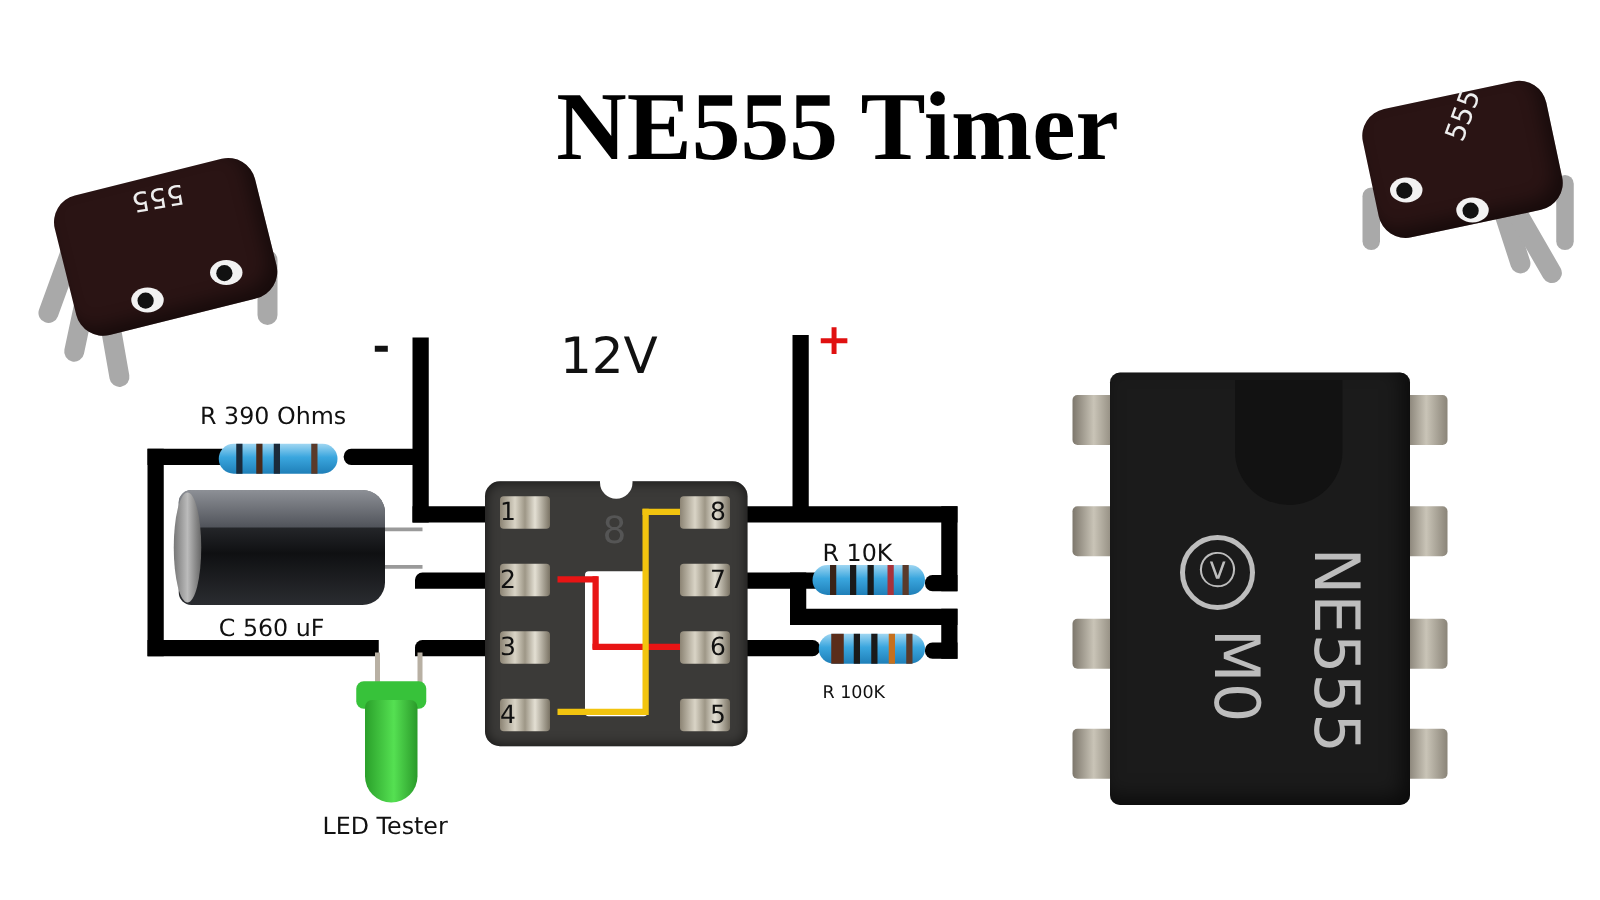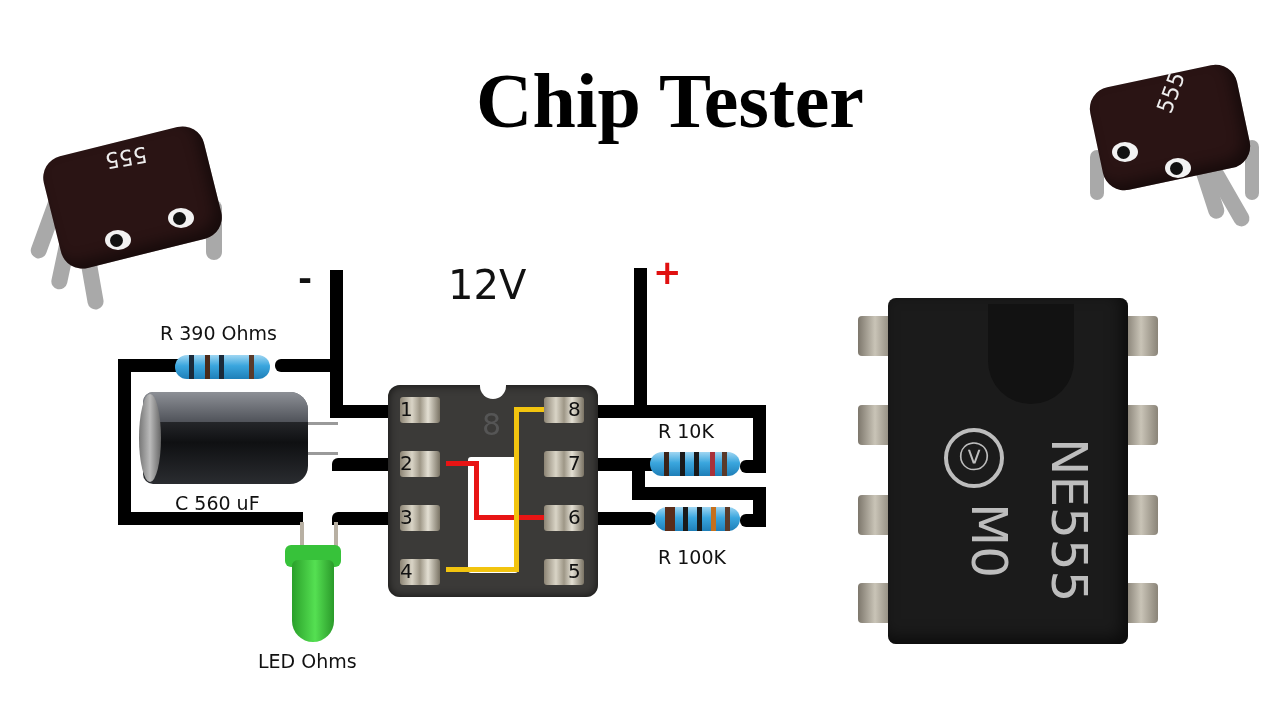--- a/index.html
+++ b/index.html
@@ -64,21 +64,21 @@
   .chip { position:absolute; left: 888px; top: 298px; width: 240px; height: 346px; background:#1b1b1b; border-radius: 8px; box-shadow: inset -6px -6px 16px rgba(0,0,0,.6); }
   .chip .dimple { position:absolute; left: 100px; top: 6px; width: 86px; height: 100px; background:#121212; border-radius: 0 0 44px 44px; }
   .chip-pin { position:absolute; width: 34px; height: 40px; border-radius: 4px; background: linear-gradient(90deg,#7d776c,#c9c4b7 50%,#8a8478); }
   .chip .mark { position:absolute; color:#bdbdbd; font-family:"DejaVu Sans", sans-serif; font-size: 50px; transform: rotate(90deg); transform-origin: left top; white-space: nowrap; }
   .chip .logo { position:absolute; left: 56px; top: 130px; width: 52px; height: 52px; border: 4px solid #bdbdbd; border-radius: 50%; color:#bdbdbd; font-size: 30px; text-align:center; line-height: 50px; font-family:"DejaVu Sans", sans-serif; }
 </style>
 </head>
 <body>
 
 <div class="title">
-  <div>Chip Tester</div>
+  <div>NE555 Timer</div>
 </div>
 
 <div class="plush" style="left:10px; top:100px; width:240px; height:200px;">
   <div class="leg" style="left:30px; top:90px; width:16px; height:70px; transform:rotate(20deg);"></div>
   <div class="leg" style="left:48px; top:110px; width:16px; height:80px; transform:rotate(12deg);"></div>
   <div class="leg" style="left:72px; top:130px; width:16px; height:80px; transform:rotate(-10deg);"></div>
   <div class="leg" style="left:196px; top:100px; width:16px; height:60px;"></div>
   <div class="body" style="left:40px; top:40px; width:165px; height:115px; transform:rotate(-14deg);"></div>
   <div class="txt" style="left:95px; top:45px; transform:rotate(170deg);">555</div>
   <div class="eye" style="left:95px; top:130px;"></div>
@@ -144,21 +144,21 @@
 <div class="lead" style="left:308px; top:422px; width:30px;"></div>
 <div class="lead" style="left:308px; top:452px; width:30px;"></div>
 <div class="lbl" style="left:175px; top:492px; font-size:19px;">C  560 uF</div>
 
 <div class="led-leg" style="left:300px; top:522px; height:30px;"></div>
 <div class="led-leg" style="left:334px; top:522px; height:30px;"></div>
 <div>
   <div class="led-rim"></div>
   <div class="led-dome"></div>
 </div>
-<div class="lbl" style="left:258px; top:650px; font-size:19px;">LED Ohms</div>
+<div class="lbl" style="left:258px; top:650px; font-size:19px;">LED Tester</div>
 
 <div class="socket">
   <div class="notch"></div>
   <div class="window"></div>
   <div class="ghost8">8</div>
 
   <div class="pin" style="left:12px; top:12px;"></div>
   <div class="pin" style="left:12px; top:66px;"></div>
   <div class="pin" style="left:12px; top:120px;"></div>
   <div class="pin" style="left:12px; top:174px;"></div>
@@ -182,37 +182,37 @@
     <div class="abs" style="left:86px; top:130px; width:70px; height:5px; background:#e81414;"></div>
   </div>
 
   <div>
     <div class="abs" style="left:58px; top:182px; width:72px; height:5px; background:#f2c40f;"></div>
     <div class="abs" style="left:126px; top:22px; width:5px; height:165px; background:#f2c40f;"></div>
     <div class="abs" style="left:126px; top:22px; width:30px; height:5px; background:#f2c40f;"></div>
   </div>
 </div>
 
-<div class="lbl" style="left:658px; top:420px; font-size:19px;">R  10K</div>
+<div class="lbl" style="left:658px; top:432px; font-size:19px;">R  10K</div>
 <div class="resistor" style="left:650px; top:452px; width:90px;">
   <div class="band" style="left:14px; background:#3a2318;"></div>
   <div class="band" style="left:30px; background:#1a1a1a;"></div>
   <div class="band" style="left:44px; background:#1a1a1a;"></div>
   <div class="band" style="left:60px; background:#a8323a;"></div>
   <div class="band" style="left:72px; background:#5a3a2a;"></div>
 </div>
 
 <div class="resistor" style="left:655px; top:507px; width:85px;">
   <div class="band" style="left:10px; width:10px; background:#5a2d1a;"></div>
   <div class="band" style="left:28px; background:#1a1a1a;"></div>
   <div class="band" style="left:42px; background:#1a1a1a;"></div>
   <div class="band" style="left:56px; background:#c5701e;"></div>
   <div class="band" style="left:70px; background:#5a3a2a;"></div>
 </div>
-<div class="lbl" style="left:658px; top:546px; font-size:19px;">R  100K</div>
+<div class="lbl" style="left:658px; top:546px; font-size:14px;">R  100K</div>
 
 <div>
   <div class="chip-pin" style="left:858px; top:316px;"></div>
   <div class="chip-pin" style="left:858px; top:405px;"></div>
   <div class="chip-pin" style="left:858px; top:495px;"></div>
   <div class="chip-pin" style="left:858px; top:583px;"></div>
   <div class="chip-pin" style="left:1124px; top:316px;"></div>
   <div class="chip-pin" style="left:1124px; top:405px;"></div>
   <div class="chip-pin" style="left:1124px; top:495px;"></div>
   <div class="chip-pin" style="left:1124px; top:583px;"></div>

